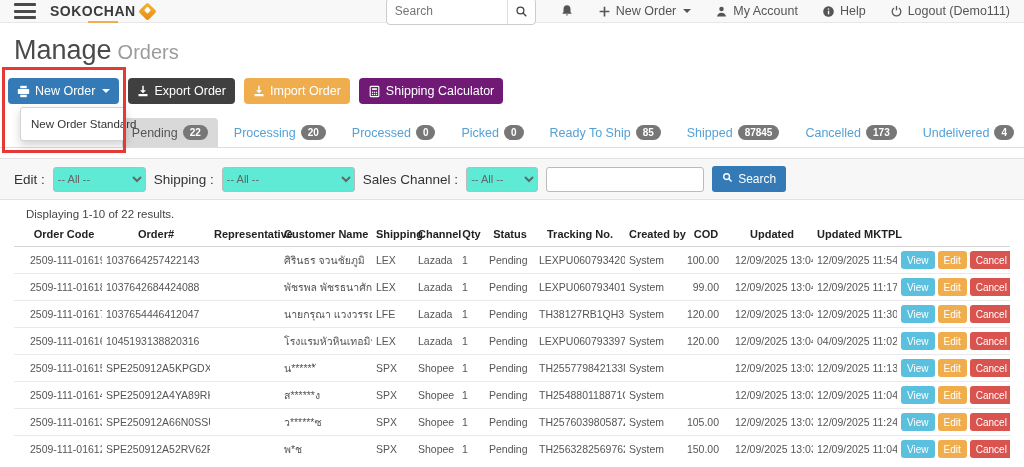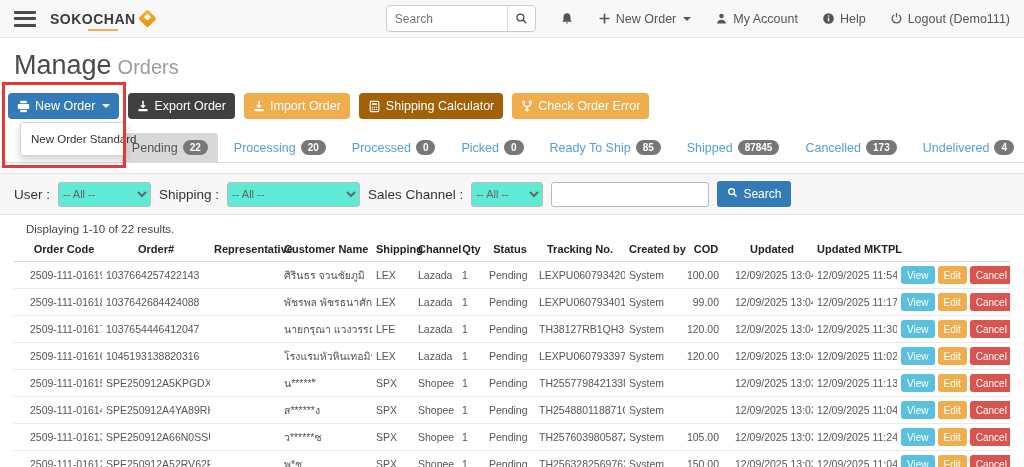--- a/index.html
+++ b/index.html
@@ -1,21 +1,21 @@
 <!DOCTYPE html>
 <html><head>
 <meta charset="utf-8">
 <style>
   * { margin:0; padding:0; box-sizing:border-box; }
   html,body { background:#fff; }
   body { font-family:"Liberation Sans","DejaVu Sans",sans-serif; }
   .app { position:relative; width:1024px; height:467px; background:#fff; overflow:hidden; }
 
   
-  .topbar { height:38px; background:#f8f8f8; border-bottom:1px solid #e7e7e7;
+  .topbar { height:23px; background:#f8f8f8; border-bottom:1px solid #e7e7e7;
             display:flex; align-items:center; padding:0 14px; }
   .hamburger { width:22px; height:16px; display:flex; flex-direction:column; justify-content:space-between; cursor:pointer; }
   .hamburger span { display:block; height:3px; background:#4a4a4a; border-radius:1px; }
   .brand { display:flex; align-items:center; margin-left:14px; position:relative; }
   .brand-text { font-size:14px; font-weight:bold; letter-spacing:.5px; color:#3a3a3a; }
   .diamond { width:13px; height:13px; transform:rotate(45deg); background:linear-gradient(135deg,#f7b733,#e8890c);
              margin-left:5px; position:relative; border-radius:2px; }
   .diamond:after { content:""; position:absolute; left:3px; top:3px; width:5px; height:5px; background:#fff; border-radius:1px; }
   .brand-tagline { position:absolute; left:38px; bottom:-4px; width:30px; height:2px; background:#f0a13a; opacity:.85; }
   .spacer { flex:1; }
@@ -184,48 +184,37 @@
       </button>
       <button class="tb-btn" style="background: rgb(240, 173, 78);">
         <span class="ic">
           <svg width="12" height="12" viewBox="0 0 16 16" fill="currentColor">
             <path d="M7 1h2v6h3L8 11 4 7h3z"></path>
             <path d="M2 12h12v3H2z"></path>
           </svg>
         </span>
         <span>Import Order</span>
       </button>
-      <button class="tb-btn" style="background: #a16207;">
+      <button class="tb-btn" style="background: #701a75;">
         <span class="ic">
           <svg width="13" height="13" viewBox="0 0 16 16">
             <rect x="2.7" y="1.7" width="10.6" height="12.6" rx="1" fill="none" stroke="currentColor" stroke-width="1.4"></rect>
             <rect x="5" y="4" width="6" height="2" fill="currentColor"></rect>
             <g fill="currentColor">
               <circle cx="5.5" cy="9" r=".9"></circle>
               <circle cx="8" cy="9" r=".9"></circle>
               <circle cx="10.5" cy="9" r=".9"></circle>
               <circle cx="5.5" cy="11.8" r=".9"></circle>
               <circle cx="8" cy="11.8" r=".9"></circle>
               <circle cx="10.5" cy="11.8" r=".9"></circle>
             </g>
           </svg>
         </span>
         <span>Shipping Calculator</span>
       </button>
-      <button class="tb-btn" style="background: rgb(240, 173, 78);">
-        <span class="ic">
-          <svg width="12" height="12" viewBox="0 0 16 16" fill="none" stroke="currentColor" stroke-width="1.5">
-            <circle cx="3.5" cy="3" r="1.6"></circle>
-            <circle cx="12.5" cy="3" r="1.6"></circle>
-            <circle cx="8" cy="13" r="1.6"></circle>
-            <path d="M3.5 4.8v1c0 2 2 3 4.5 3s4.5-1 4.5-3v-1M8 8.8v2.5"></path>
-          </svg>
-        </span>
-        <span>Check Order Error</span>
-      </button>
     </div>
 
   <div class="tabs">
       <div class="tab covered">
         <span class="badge"></span>
       </div>
       <div class="tab active">
         <span class="tab-label">Pending</span>
         <span class="badge">22</span>
       </div>
@@ -253,21 +242,21 @@
         <span class="tab-label">Cancelled</span>
         <span class="badge">173</span>
       </div>
       <div class="tab">
         <span class="tab-label">Undelivered</span>
         <span class="badge">4</span>
       </div>
     </div>
 
   <div class="filterbar">
-    <span class="f-label">User :</span>
+    <span class="f-label">Edit :</span>
       <select class="f-select f-user"><option>-- All --</option></select>
       <span class="f-label">Shipping :</span>
       <select class="f-select f-ship"><option>-- All --</option></select>
       <span class="f-label">Sales Channel :</span>
       <select class="f-select f-chan"><option>-- All --</option></select>
       <input type="text" class="keyword-input" value="" style="">
     <button class="search-btn" style="background: rgb(51, 122, 183);">
       <span>
         <svg width="11" height="11" viewBox="0 0 16 16" fill="none" stroke="currentColor" stroke-width="2">
             <circle cx="6.7" cy="6.7" r="4.2"></circle>
@@ -370,21 +359,21 @@
             <td></td>
             <td>โรงแรมหัวหินเทอมินอล</td>
             <td>LEX</td>
             <td>Lazada</td>
             <td>1</td>
             <td>Pending</td>
             <td>LEXPU0607933975</td>
             <td>System</td>
             <td class="num">120.00</td>
             <td>12/09/2025 13:04</td>
-            <td>12/09/2025 11:02</td>
+            <td>04/09/2025 11:02</td>
             <td class="actions"><button class="act-btn" style="background: rgb(91, 192, 222);">View</button><button class="act-btn" style="background: rgb(240, 173, 78);">Edit</button><button class="act-btn" style="background: rgb(217, 83, 79);">Cancel</button></td>
           </tr>
           <tr class="row">
             <td>2509-111-01615</td>
             <td>SPE250912A5KPGDXD</td>
             <td></td>
             <td>น******ั</td>
             <td>SPX</td>
             <td>Shopee</td>
             <td>1</td>

